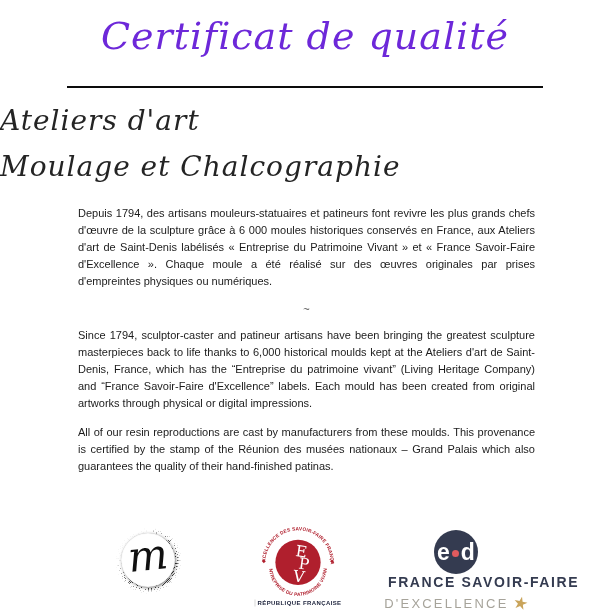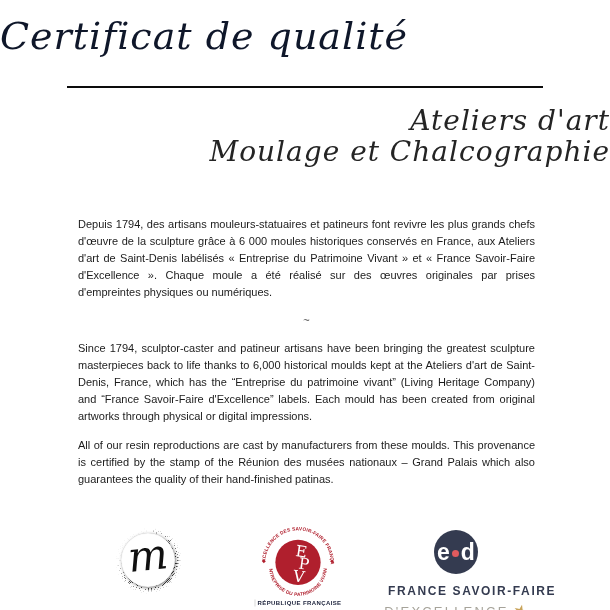--- a/index.html
+++ b/index.html
@@ -1,34 +1,34 @@
 <!DOCTYPE html>
 <html><head>
 <meta charset="utf-8">
 <style>
   html, body { margin:0; padding:0; background:#fff; }
   .page {
     position:relative; width:610px; height:610px; background:#ffffff;
     overflow:hidden; font-family:"Liberation Sans", sans-serif; color:#1b1b1b;
   }
   .title {
-    position:absolute; top:14px; left:0; width:100%; text-align:left;
+    position:absolute; top:14px; left:0; width:100%; text-align:center;
     font-family:"DejaVu Serif", serif; font-style:italic; font-weight:400;
-    font-size:38px; color:#0f172a; letter-spacing:1px;
+    font-size:38px; color:#6d28d9; letter-spacing:1px;
   }
   .rule { position:absolute; top:86px; left:67px; width:476px; height:2px; background:#0c0c0c; }
   .subtitle {
-    position:absolute; left:0; width:100%; text-align:right;
+    position:absolute; left:0; width:100%; text-align:left;
     font-family:"DejaVu Serif", serif; font-style:italic; font-weight:400;
     font-size:28px; color:#242424; letter-spacing:1px;
   }
   .subtitle.s1 { top:104px; }
-  .subtitle.s2 { top:135px;font-style:italic; }
+  .subtitle.s2 { top:150px;font-style:italic; }
   .content { position:absolute; left:78px; top:205px; width:457px; font-size:11px; line-height:17px; }
-  .content p { margin:11px 0 11px 0; text-align:justify; }
+  .content p { margin:0 0 11px 0; text-align:justify; }
   .content p.en { margin-bottom:12px; }
   .sep { text-align:center; color:#4a4a4a; margin:1px 0 9px 0; font-size:11px; }
 
   .logos { position:absolute; left:0; top:520px; width:610px; height:90px; }
 
   
   .rmn { position:absolute; left:116px; top:8px; width:68px; height:68px; }
   .rmn-rays {
     position:absolute; inset:0; border-radius:50%;
     background:repeating-conic-gradient(rgba(15,15,15,.8) 0deg .45deg, transparent .45deg 3.1deg);
@@ -57,21 +57,21 @@
   .rep-text { font-size:6px; font-weight:bold; letter-spacing:.4px; color:#20263f; white-space:nowrap; }
 
   
   .ed { position:absolute; left:388px; top:10px; width:136px; text-align:center; }
   .ed-circle {
     width:44px; height:44px; border-radius:50%; background:#343b50; margin:0 auto;
     display:flex; align-items:center; justify-content:center; gap:2px;
   }
   .ed-letter { color:#fff; font-weight:bold; font-size:23px; line-height:1; }
   .ed-dot { width:7px; height:7px; border-radius:50%; background:#e15b5e; margin-top:3px; }
-  .ed-line1 { margin-top:10px; font-size:12px; font-weight:bold; color:#343b50; letter-spacing:1.6px; white-space:nowrap; }
+  .ed-line1 { font-size:14px; font-weight:bold; color:#343b50; letter-spacing:1.6px; white-space:nowrap; }
   .ed-line2 { margin-top:3px; font-size:13px; color:#a6a39a; letter-spacing:2.2px;
     display:flex; align-items:center; justify-content:center; gap:4px; white-space:nowrap; }
   .ed-star { color:#c9a45b; font-size:17px; letter-spacing:0; transform:rotate(12deg); display:inline-block; }
 </style>
 </head>
 <body>
 
 <div class="page">
 
   <div class="title">Certificat de qualité</div>

